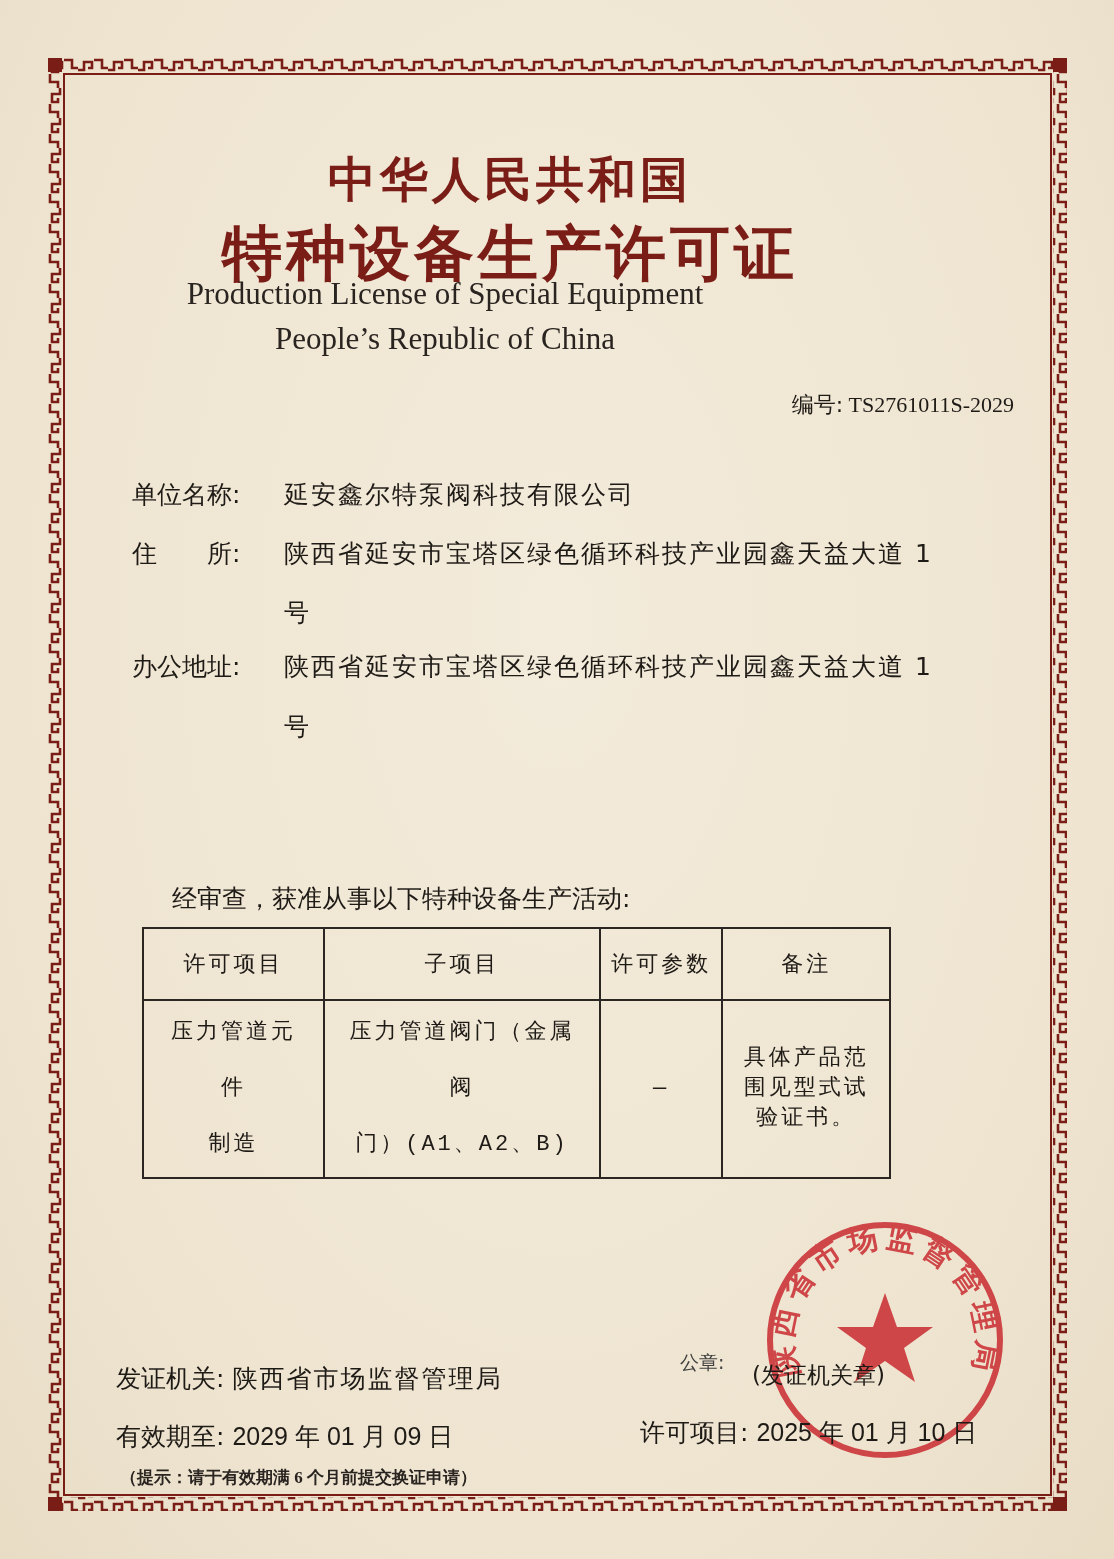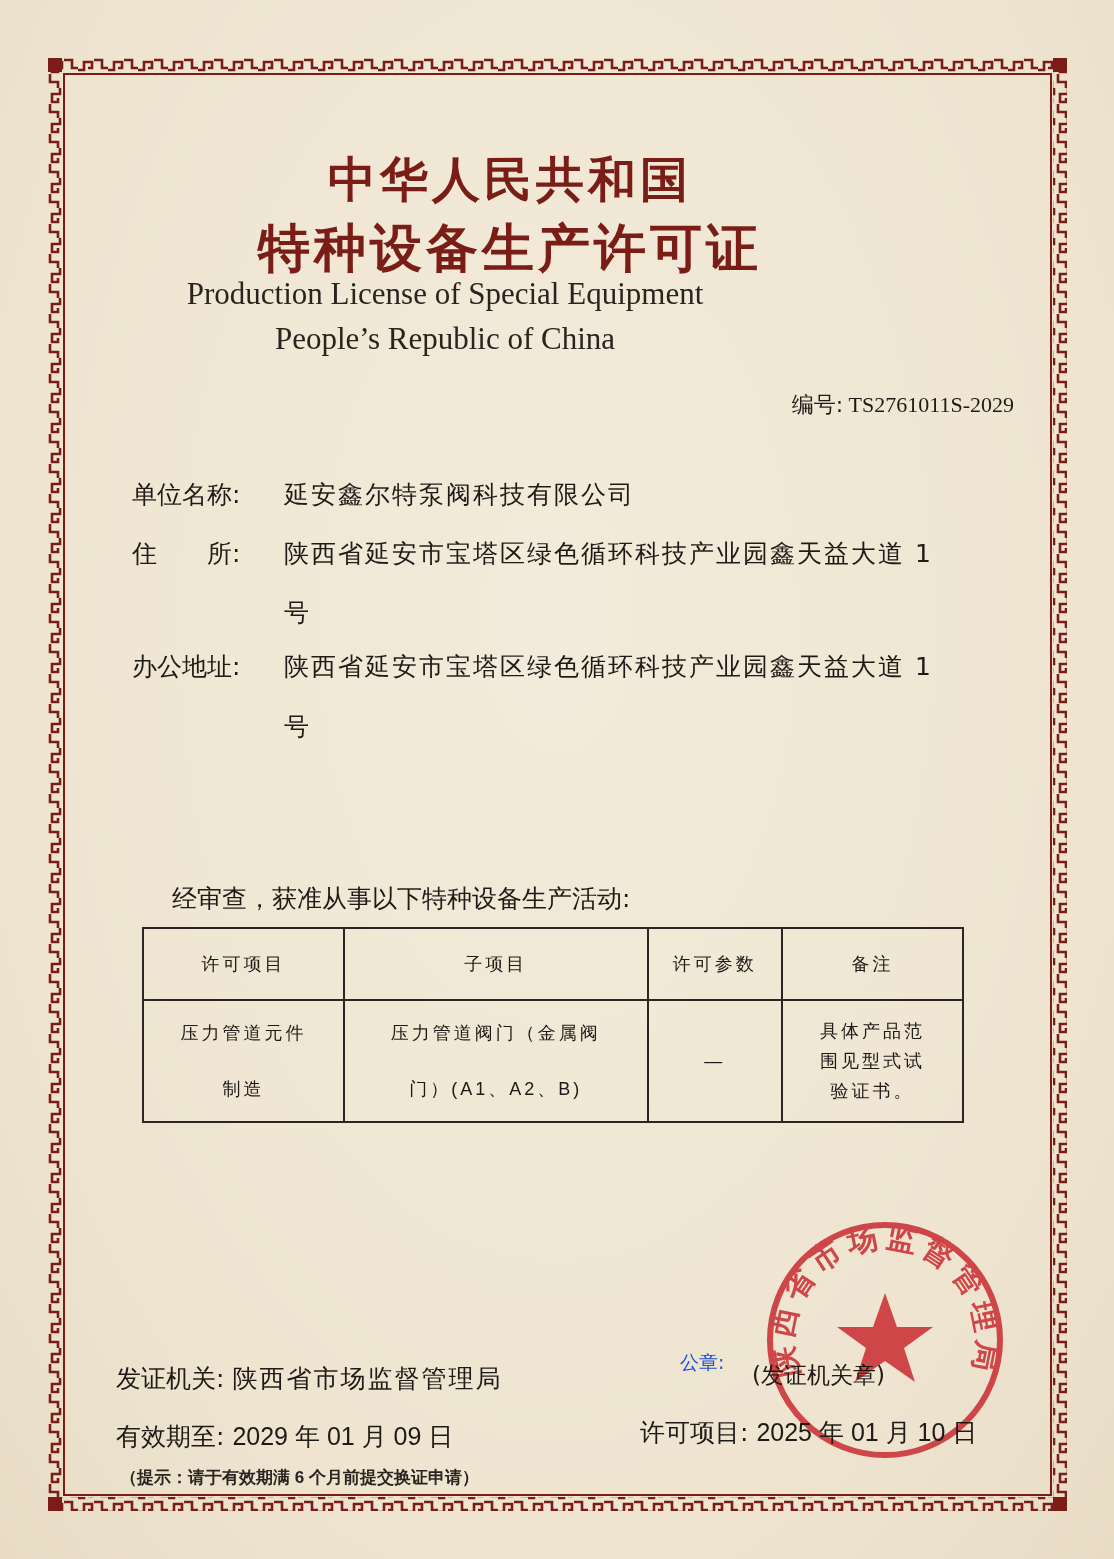--- a/index.html
+++ b/index.html
@@ -17,50 +17,50 @@
     position: absolute; left: 48px; top: 58px; width: 1019px; height: 1453px;
     box-sizing: border-box;
   }
   .border-outer svg { position: absolute; left: 0; top: 0; }
   .title-cn {
     position: absolute; left: 0; width: 1020px; text-align: center;
     color: #7a1d16; font-family: "DejaVu Sans", sans-serif; font-weight: bold;
     letter-spacing: 4px;
   }
   .title-cn.l1 { top: 148px; font-size: 48px; }
-  .title-cn.l2 { top: 214px; font-size: 52px; }
+  .title-cn.l2 { top: 214px; font-size: 60px; }
   .title-en {
     position: absolute; left: 0; width: 890px; text-align: center;
     font-family: "Liberation Serif", serif; font-size: 31px; color: #2a2420;
   }
   .title-en.l1 { top: 276px; }
   .title-en.l2 { top: 321px; }
   .cert-no {
     position: absolute; right: 100px; top: 390px; font-size: 22px;
     font-family: "Liberation Serif", serif;
   }
   .cert-no .lbl { font-family: "DejaVu Sans", sans-serif; }
   .field { position: absolute; left: 132px; font-size: 25px; font-family: "DejaVu Sans", sans-serif; }
   .field .label { display: inline-block; width: 152px; }
   .field .value { letter-spacing: 2px; }
   .cont { position: absolute; left: 284px; font-size: 25px; font-family: "DejaVu Sans", sans-serif; }
   .intro { position: absolute; left: 172px; top: 882px; font-size: 25px; font-family: "DejaVu Sans", sans-serif; }
   table.permit {
-    position: absolute; left: 142px; top: 927px; width: 822px;
-    border-collapse: collapse; font-family: Liberation Sans, sans-serif; font-size: 18px;
+    position: absolute; left: 142px; top: 927px; width: 749px;
+    border-collapse: collapse; font-family: Liberation Mono, monospace; font-size: 22px;
   }
   table.permit th, table.permit td {
     border: 2px solid #2c2622; text-align: center; font-weight: normal; letter-spacing: 3px;
   }
   table.permit th { height: 68px; }
   table.permit td { height: 112px; line-height: 30px; padding: 4px 18px; }
   table.permit td.c1 { line-height: 56px; }
   .footer-line { position: absolute; font-family: "DejaVu Sans", sans-serif; font-size: 25px; }
-  .hint { position: absolute; left: 120px; top: 1466px; font-size: 17px; font-family: Liberation Sans, sans-serif; font-weight: bold; color: #2a2420; }
-  .faded { position: absolute; left: 680px; top: 1350px; font-size: 19px; color: #1d4ed8; font-family: "DejaVu Sans", sans-serif; }
+  .hint { position: absolute; left: 120px; top: 1466px; font-size: 17px; font-family: Liberation Serif, serif; font-weight: bold; color: #2a2420; }
+  .faded { position: absolute; left: 680px; top: 1350px; font-size: 19px; color: #404040; font-family: "DejaVu Sans", sans-serif; }
   .seal { position: absolute; left: 760px; top: 1215px; width: 250px; height: 250px; opacity: 0.82; }
   .seal-cap { position: absolute; left: 752px; top: 1360px; font-size: 23px; font-family: "DejaVu Sans", sans-serif; }
 </style>
 </head>
 <body>
 
 <div class="paper"></div>
 
 <div class="border-outer">
   <svg width="1019" height="1453" viewBox="0 0 1019 1453">

